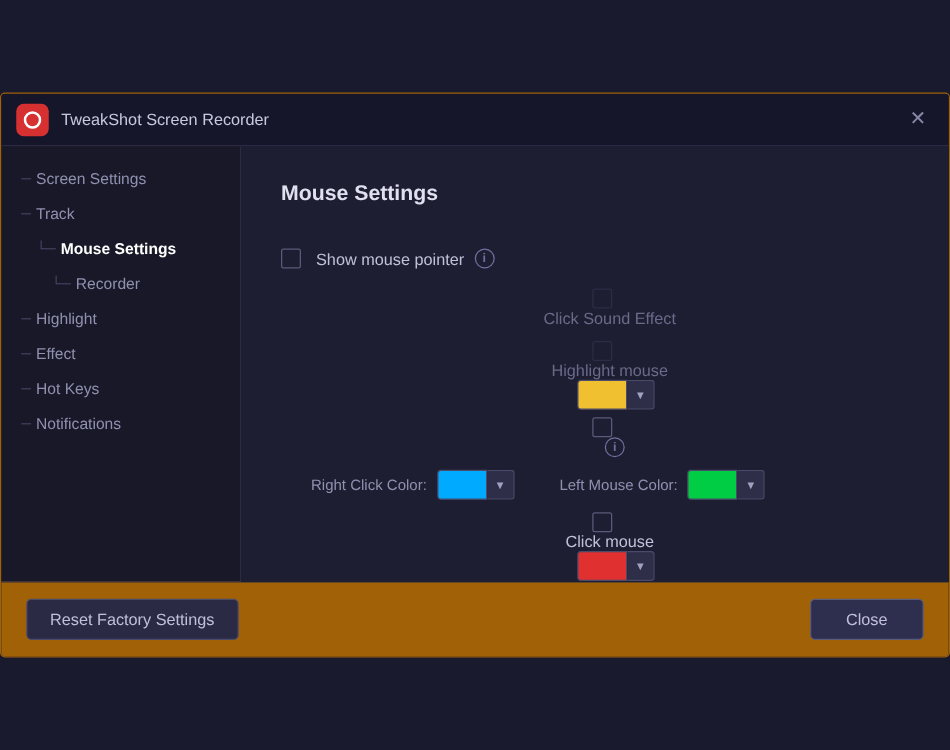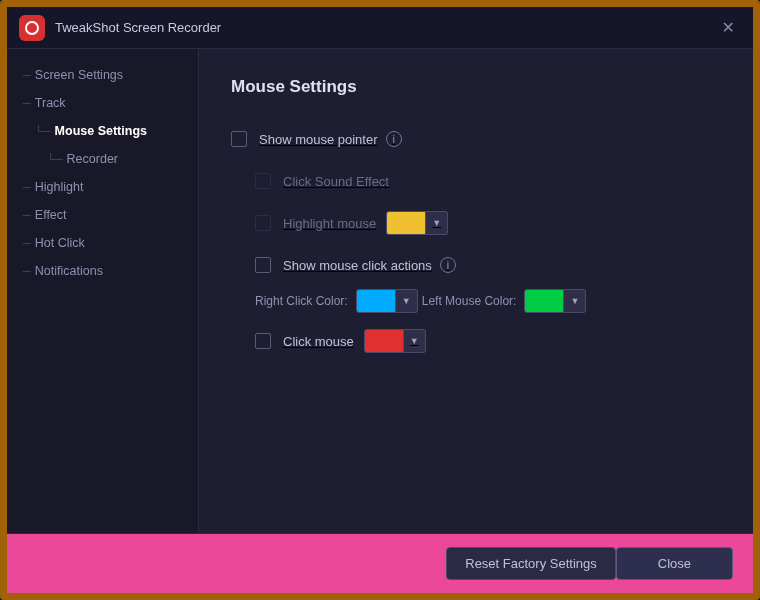--- a/index.html
+++ b/index.html
@@ -7,23 +7,23 @@
       background: #1a1a2e;
       display: flex;
       justify-content: center;
       align-items: center;
       width: 760px;
       height: 600px;
       font-family: 'Segoe UI', Arial, sans-serif;
     }
     .window {
       width: 760px;
-      height: 600px;
+      height: 452px;
       background: #1e1e2e;
-      border: 7px solid #a16207;
+      border: 1px solid #a16207;
       display: flex;
       flex-direction: column;
       border-radius: 4px;
       overflow: hidden;
     }
     .titlebar {
       background: #16162a;
       height: 42px;
       display: flex;
       align-items: center;
@@ -104,24 +104,24 @@
       color: #e0e0f0;
       font-size: 17px;
       font-weight: 600;
       margin-bottom: 24px;
     }
     .setting-row {
       display: flex;
       align-items: center;
       margin-bottom: 6px;
       min-height: 36px;
-      text-decoration: underline;
     }
     .setting-row.sub {
       padding-left: 24px;
+      flex-direction: column;
     }
     .checkbox {
       width: 16px;
       height: 16px;
       border: 1.5px solid #5a5a7a;
       background: transparent;
       border-radius: 2px;
       margin-right: 12px;
       flex-shrink: 0;
       cursor: pointer;
@@ -185,50 +185,50 @@
       color: #9090b0;
       font-size: 12px;
       margin-right: 8px;
     }
     .click-actions-row {
       display: flex;
       align-items: center;
       flex-wrap: wrap;
       margin-top: 4px;
       padding-left: 24px;
-      gap: 4px;
+      gap: 36px;
     }
     .color-field-group {
       display: flex;
       align-items: center;
     }
     .footer {
       height: 60px;
-      background: #ec4899;
+      background: #a16207;
       border-top: 1px solid #2a2a45;
       display: flex;
       align-items: center;
-      justify-content: flex-end;
+      justify-content: space-between;
       padding: 0 20px;
       flex-shrink: 0;
     }
     .btn-reset {
       background: #2a2a44;
       border: 1px solid #4a4a6a;
       color: #c0c0da;
       padding: 8px 18px;
       font-size: 13px;
       border-radius: 4px;
       cursor: pointer;
     }
     .btn-close {
       background: #2e2e4e;
       border: 1px solid #5a5a7a;
       color: #c0c0da;
-      padding: 8px 41px;
+      padding: 8px 28px;
       font-size: 13px;
       border-radius: 4px;
       cursor: pointer;
     }
   </style>
 </head>
 <body>
 
 <div class="window">
 
@@ -262,21 +262,21 @@
       <div class="sidebar-item">
         <span class="tree-line">─</span>
         <span>Highlight</span>
       </div>
       <div class="sidebar-item">
         <span class="tree-line">─</span>
         <span>Effect</span>
       </div>
       <div class="sidebar-item">
         <span class="tree-line">─</span>
-        <span>Hot Click</span>
+        <span>Hot Keys</span>
       </div>
       <div class="sidebar-item">
         <span class="tree-line">─</span>
         <span>Notifications</span>
       </div>
     </div>
 
     <div class="content-area">
       <div class="section-title">Mouse Settings</div>
 
@@ -295,21 +295,20 @@
         <div class="checkbox disabled"></div>
         <span class="setting-label disabled">Highlight mouse</span>
         <div class="color-picker-group">
           <div class="color-swatch" style="background:#f0c030;"></div>
           <div class="color-dropdown-btn">▼</div>
         </div>
       </div>
 
       <div class="setting-row sub">
         <div class="checkbox"></div>
-        <span class="setting-label">Show mouse click actions</span>
         <div class="info-icon">i</div>
       </div>
 
       <div class="click-actions-row">
         <div class="color-field-group">
           <span class="color-label">Right Click Color:</span>
           <div class="color-swatch" style="background:#00aaff;"></div>
           <div class="color-dropdown-btn">▼</div>
         </div>
         <div class="color-field-group">

